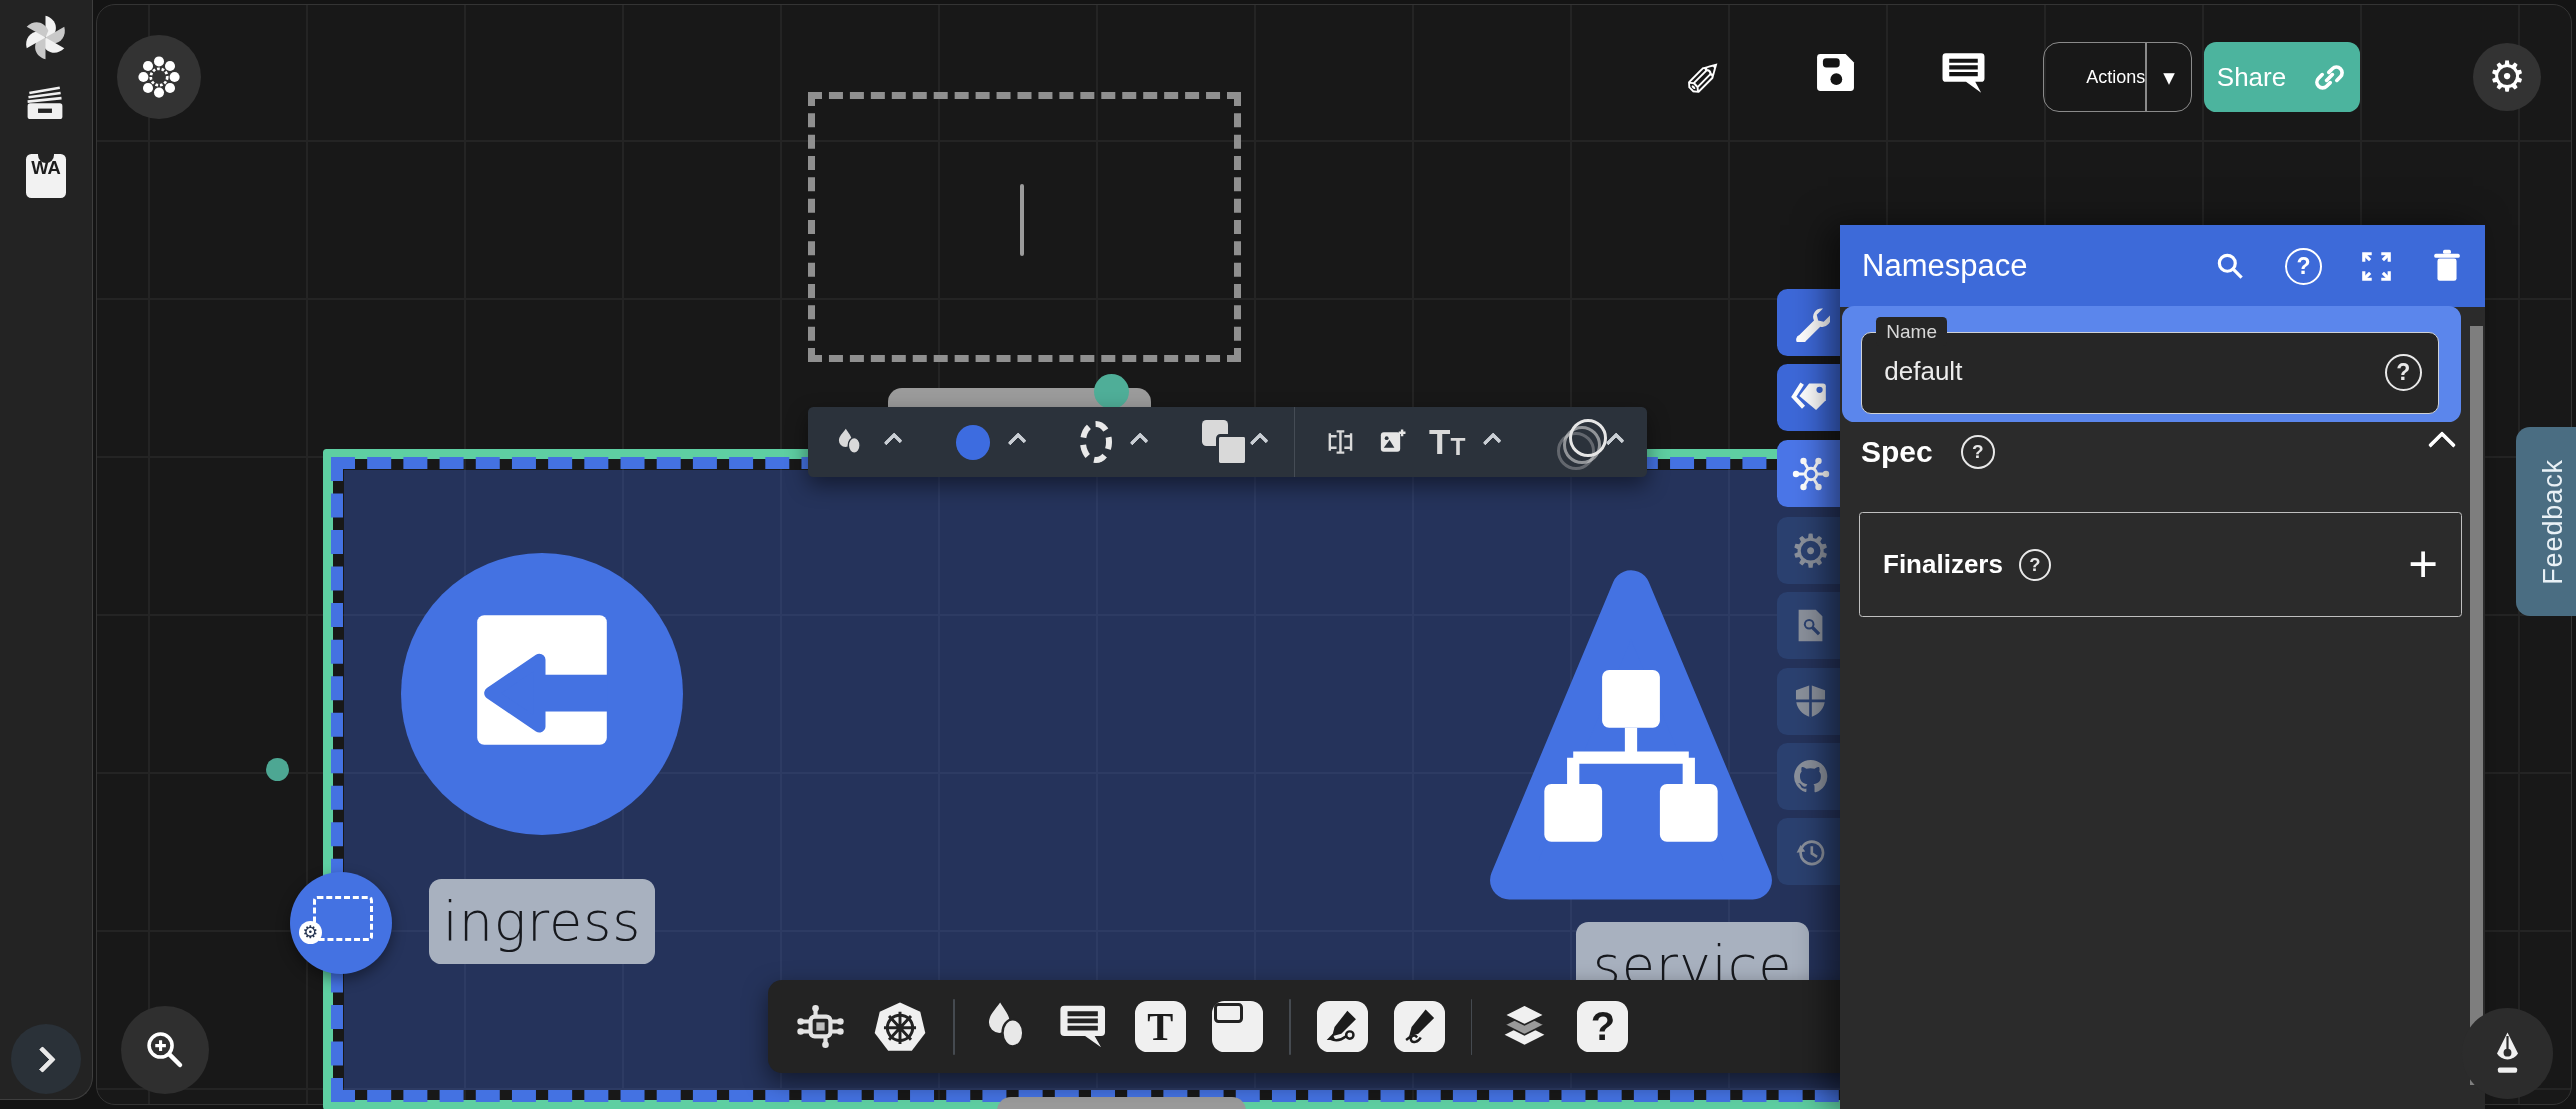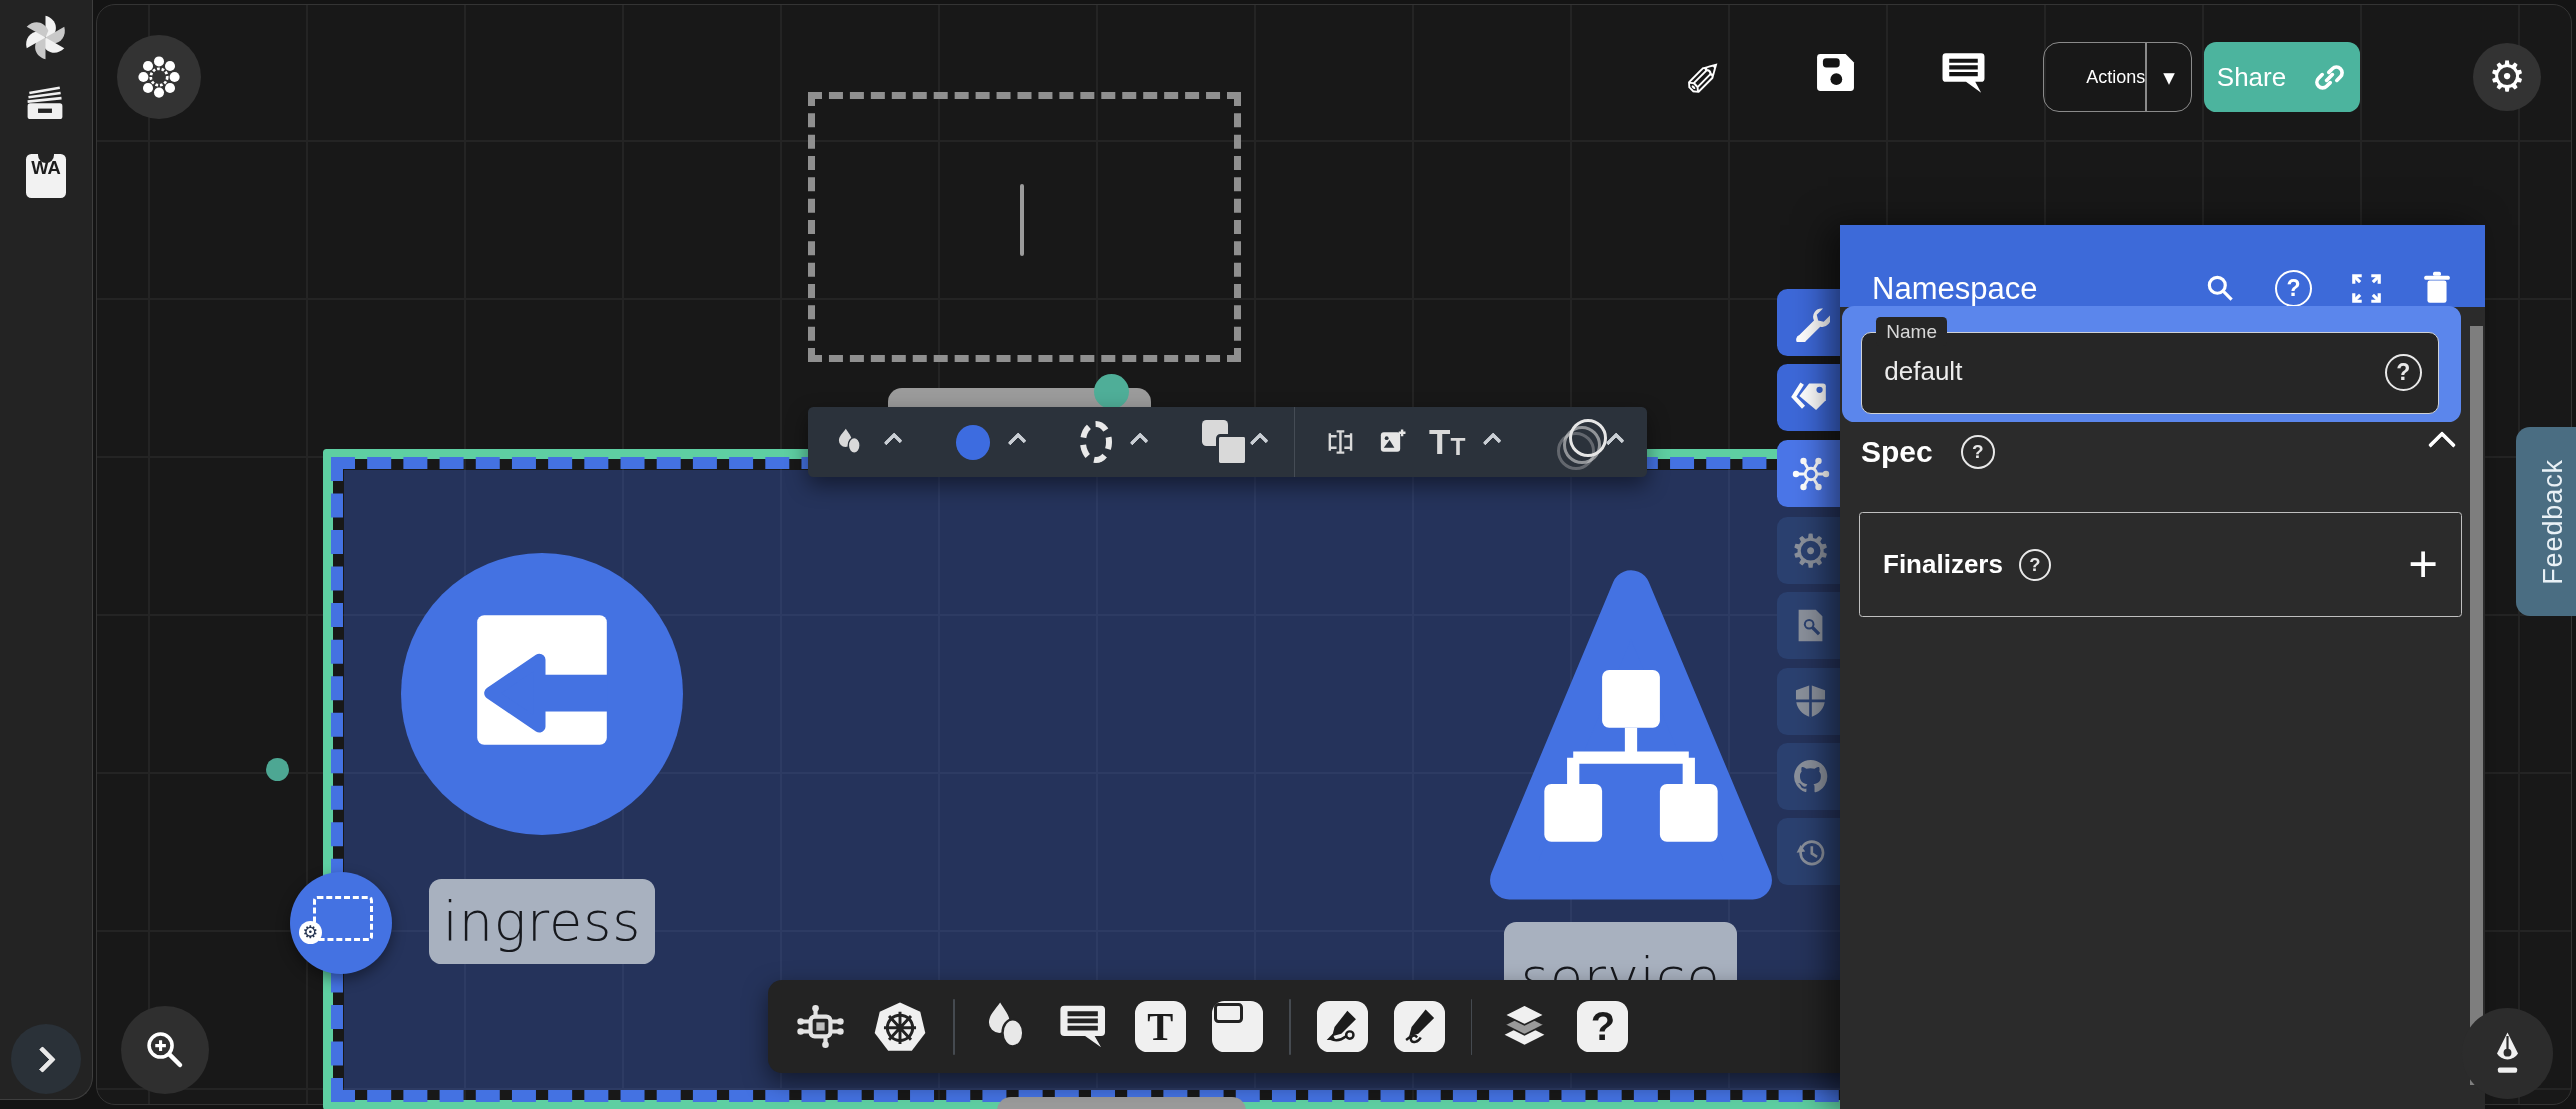--- a/index.html
+++ b/index.html
@@ -36,22 +36,22 @@
   .chev.right{transform:rotate(135deg);border-color:#e8e8e8;width:14px;height:14px;border-width:5.3px;}
   .icon-sq{width:51px;height:51px;background:#f0f0f0;border-radius:12.3px;display:flex;align-items:center;justify-content:center;
     color:#1c1c1c;font-weight:bold;}
   
   .side-tab{left:1777px;width:67px;height:67px;border-radius:10.5px 0 0 10.5px;display:flex;align-items:center;justify-content:center;}
   .tab-blue{background:#3d68d8;}
   .tab-blue-active{background:#4b76e8;}
   .tab-dark{background:#2b4170;}
   
   .panel{left:1840px;top:225px;width:645px;height:884px;background:#2b2b2b;box-shadow:-12.3px 0 32px rgba(0,0,0,.5);}
-  .panel-header{position:absolute;left:0;top:0;width:100%;height:82px;background:#3d6ad9;display:flex;align-items:flex-end;
-    padding:0 32px;box-sizing:border-box;}
+  .panel-header{position:absolute;left:0;top:0;width:100%;height:82px;background:#3d6ad9;display:flex;align-items:center;
+    padding:0 22px;box-sizing:border-box;}
   .panel-title{font-size:31px;color:#fff;flex:0 0 auto;}
   .ph-icons{margin-left:auto;display:flex;gap:37px;align-items:center;}
   .help-circle{display:inline-flex;width:33px;height:33px;border:2.6px solid currentColor;border-radius:50%;
     align-items:center;justify-content:center;font-size:23px;font-weight:bold;}
   .hl-block{position:absolute;left:1.8px;top:81px;width:619px;height:116px;background:#5b86ec;border-radius:12.3px;}
   .name-input-wrap{position:absolute;left:19px;top:26px;width:578px;height:82px;background:#262626;border:1.8px solid #cfd2d6;
     border-radius:10px;box-sizing:border-box;}
   .name-chip{position:absolute;left:14px;top:-16px;background:#262626;border-radius:4.4px;padding:3.5px 10.5px;
     font-size:19px;color:#d8d8d8;}
   .name-input{position:absolute;left:3.5px;top:16px;width:491px;background:transparent;border:none;outline:none;
@@ -119,21 +119,21 @@
 
   <div class="abs" style="left:1490px;top:565px;width:282px;height:359px;">
     <svg width="282" height="359" viewBox="0 0 322 410">
       <path d="M161 28 L300 360 L22 360 Z" fill="#4472e2" stroke="#4472e2" stroke-width="44" stroke-linejoin="round"></path>
       <path d="M161 186 v34 M95 220 h132 M95 220 v32 M227 220 v32" stroke="#ffffff" stroke-width="14" fill="none"></path>
       <rect x="128" y="120" width="66" height="66" rx="8" fill="#ffffff"></rect>
       <rect x="62" y="250" width="66" height="66" rx="8" fill="#ffffff"></rect>
       <rect x="194" y="250" width="66" height="66" rx="8" fill="#ffffff"></rect>
     </svg>
   </div>
-  <div class="abs node-label" style="left:1504px;top:922px;width:233px;height:98px;align-items:center;">
+  <div class="abs node-label" style="left:1576px;top:922px;width:233px;height:98px;align-items:flex-start;">
     <span style="margin-top:12.3px;">service</span>
   </div>
 
   <div class="abs" style="left:888px;top:388px;width:263px;height:61px;background:#9b9b9b;border-radius:14px;"></div>
   <div class="abs teal-dot" style="left:1094px;top:374px;width:35px;height:35px;background:#4fae98;"></div>
 
   <div class="abs" style="left:997px;top:1097px;width:249px;height:35px;background:#9b9b9b;border-radius:14px;"></div>
 
   <div class="abs badge" style="left:290px;top:872px;width:102px;height:102px;">
     <div class="dashed-rect"></div>

